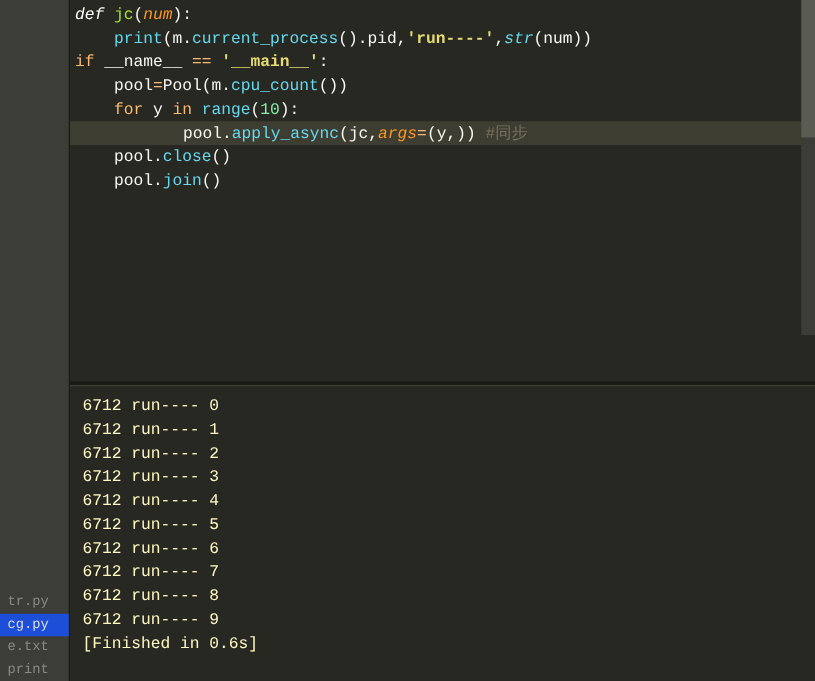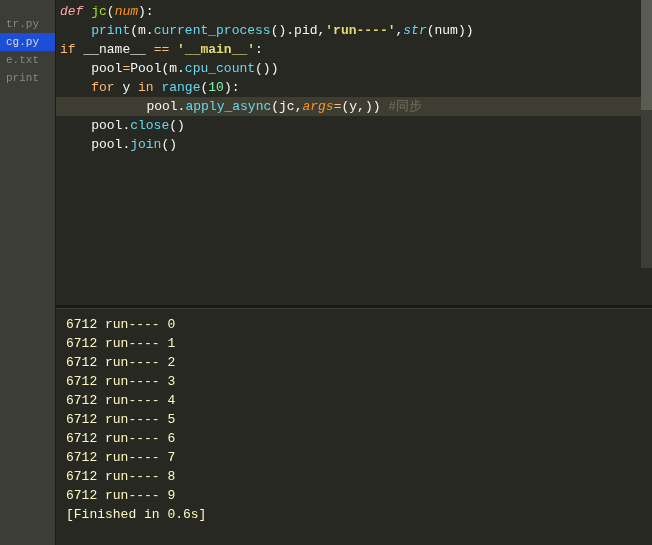--- a/index.html
+++ b/index.html
@@ -11,21 +11,22 @@
   font-size: 13px;
   overflow: hidden;
   display: flex;
 }
 .sidebar {
   width: 56px;
   background: #3c3d36;
   border-right: 1px solid #1a1a17;
   display: flex;
   flex-direction: column;
-  padding-top: 15px;
+  padding-top: 2px;
+  justify-content: flex-end;
 }
 .tab {
   font-size: 11px;
   color: #888;
   padding: 3px 6px;
   white-space: nowrap;
   overflow: hidden;
   cursor: pointer;
 }
 .tab.active {
@@ -58,21 +59,21 @@
   flex: 1;
   padding-top: 2px;
   color: #f8f8f2;
   white-space: pre;
 }
 .code-line { line-height: 19px; padding-left: 4px; }
 .code-line.hl { background: #3e3d32; padding-left: 28px; }
 .kw2 { color: #fdba74; }
 .fn { color: #a6e22e; }
 .call { color: #66d9ef; }
-.def { color: #fca5a5; font-style: italic; }
+.def { color: #ffffff; font-style: italic; }
 .param { color: #fd971f; font-style: italic; text-align: center; }
 .str { color: #e6db74; font-weight: bold; }
 .num { color: #86efac; }
 .punct { color: #f8f8f2; }
 .comment { color: #75715e; }
 .builtin { color: #66d9ef; font-style: italic; }
 .divider {
   height: 3px;
   background: #1a1a17;
   cursor: row-resize;

